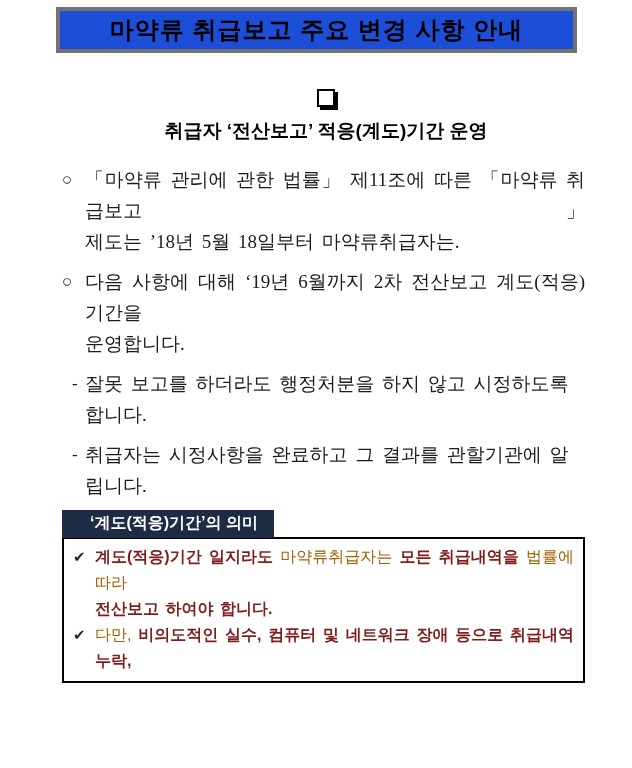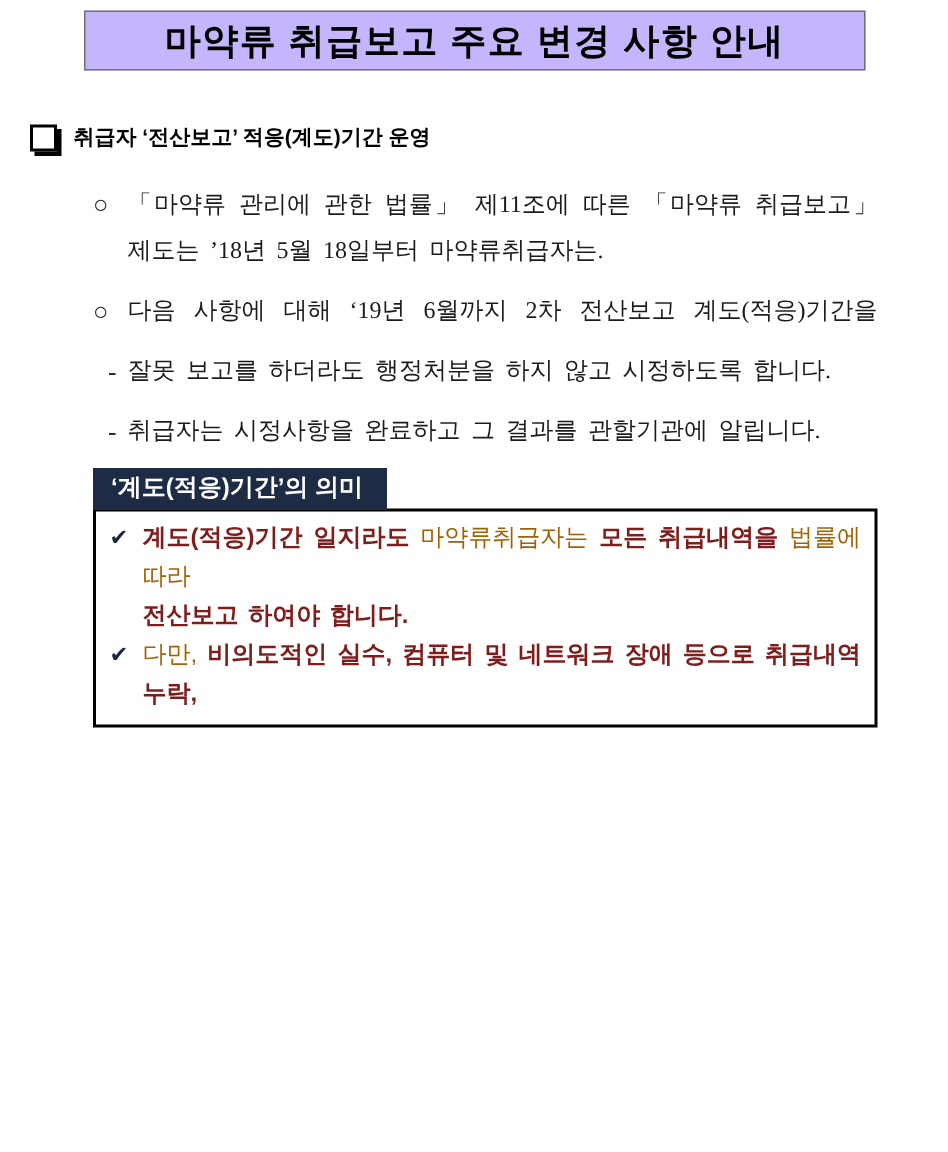--- a/index.html
+++ b/index.html
@@ -2,48 +2,48 @@
 <html lang="ko"><head>
 <meta charset="utf-8">
 <style>
   html,body{margin:0;padding:0;background:#ffffff;}
   .page{
     position:relative;width:632px;height:768px;overflow:hidden;background:#ffffff;
     font-family:"Liberation Serif","DejaVu Serif",serif;color:#1c1c1c;
   }
   
   .banner{
-    margin:7px 55px 0 56px;height:38px;background:#c4b5fd;border:1px solid #737373;
+    margin:7px 55px 0 56px;height:38px;background:#1d4ed8;border:4px solid #737373;
     display:flex;align-items:center;justify-content:center;
   }
   .banner .t{
     font-family:"Liberation Sans","DejaVu Sans",sans-serif;font-weight:bold;
     font-size:24px;color:#000;letter-spacing:1px;
   }
   
   .sec1-h{
     margin:36px 0 0 20px;display:flex;align-items:center;gap:11px;
     font-family:"Liberation Sans","DejaVu Sans",sans-serif;font-weight:bold;
-    font-size:14px;color:#000;
+    font-size:19px;color:#000;flex-direction:column;
   }
   .sq{width:14px;height:14px;background:#fff;border:2px solid #000;box-shadow:3px 3px 0 #000;flex:none;}
   
   .content{margin:20px 47px 0 62px;}
   .item{display:flex;margin-bottom:9px;}
   .item .mk{width:23px;flex:none;font-size:17px;line-height:31px;}
   .item.dash .mk{width:13px;margin-left:10px;}
   .lines{flex:1;min-width:0;}
-  .ln{font-size:16px;line-height:31px;word-spacing:3px;}
+  .ln{font-size:19px;line-height:31px;word-spacing:3px;}
   .ln.jl{text-align:justify;text-align-last:justify;}
   
   .boxwrap{margin:8px 47px 0 62px;}
   .tab{
     display:inline-block;background:#1e2b45;color:#ffffff;
     font-family:"Liberation Sans","DejaVu Sans",sans-serif;font-weight:bold;
-    font-size:16px;padding:3px 16px 4px 12px;position:relative;z-index:2;
+    font-size:16px;padding:3px 16px 4px 28px;position:relative;z-index:2;
   }
   .ibox{border:2px solid #000;margin-top:-1px;padding:5px 9px 7px 9px;}
   .ck{display:flex;}
   .ck .mk{
     width:22px;flex:none;font-family:"Liberation Sans","DejaVu Sans",sans-serif;
     font-weight:bold;font-size:15px;line-height:26px;color:#1a2742;
   }
   .ck .ln{
     font-family:"Liberation Sans","DejaVu Sans",sans-serif;font-size:16px;
     line-height:26px;word-spacing:2px;
@@ -72,20 +72,21 @@
       <div class="lines">
         <div class="ln jl">「마약류 관리에 관한 법률」 제11조에 따른 「마약류 취급보고」</div>
         <div class="ln">제도는 ’18년 5월 18일부터 마약류취급자는.</div>
       </div>
     </div>
 
     <div class="item">
       <span class="mk">○</span>
       <div class="lines">
         <div class="ln jl">다음 사항에 대해 ‘19년 6월까지 2차 전산보고 계도(적응)기간을</div>
+        <div class="ln">운영합니다.</div>
       </div>
     </div>
 
     <div class="item dash">
       <span class="mk">-</span>
       <div class="lines">
         <div class="ln">잘못 보고를 하더라도 행정처분을 하지 않고 시정하도록 합니다.</div>
       </div>
     </div>
 

